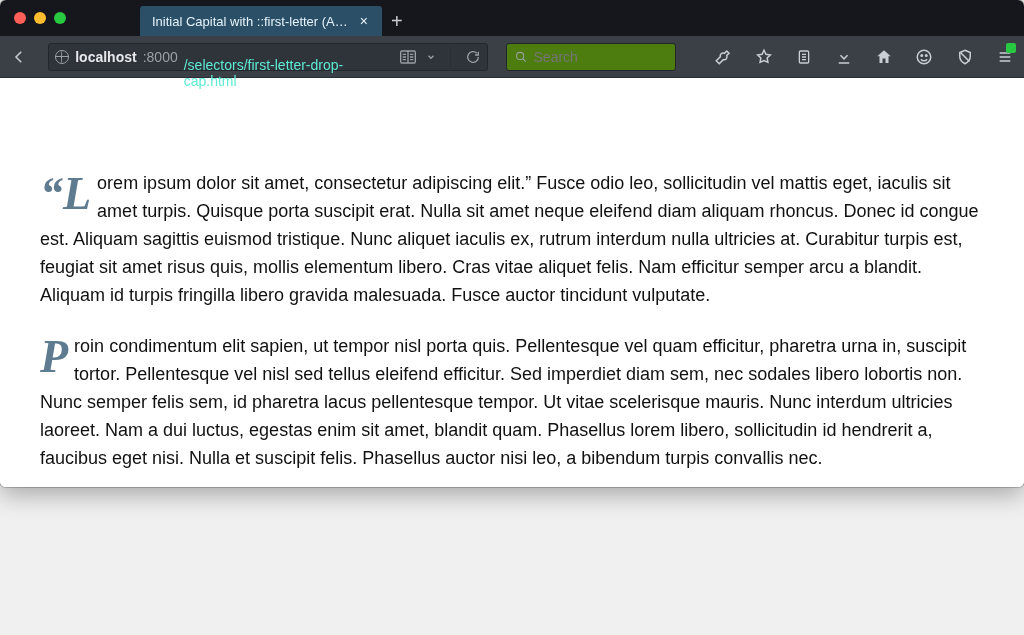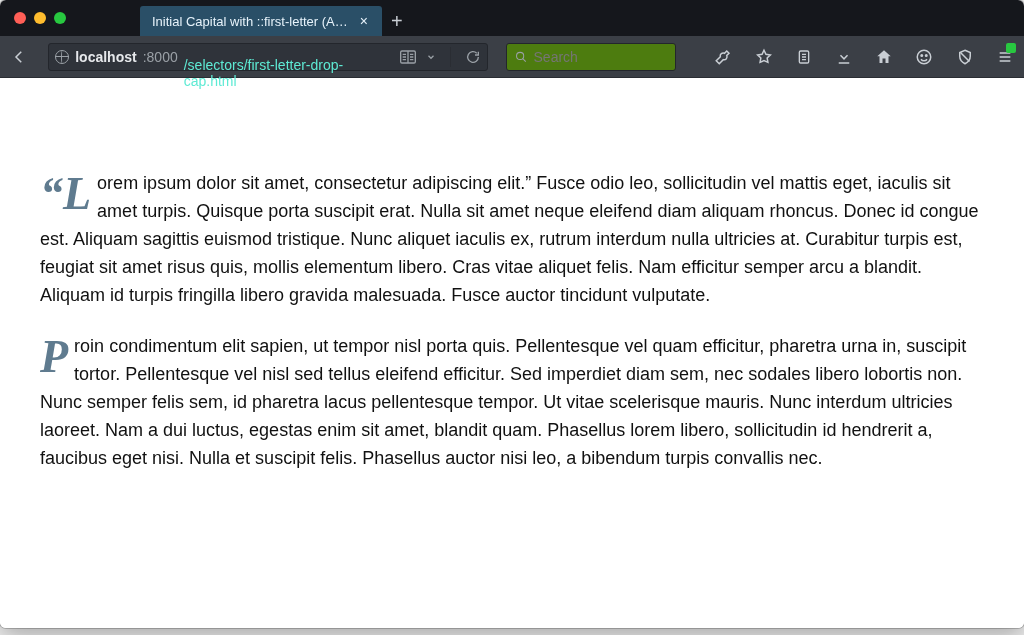--- a/index.html
+++ b/index.html
@@ -1,21 +1,21 @@
 <!DOCTYPE html>
 <html><head>
 <meta charset="utf-8">
 <style>
   * { box-sizing: border-box; margin: 0; padding: 0; }
   html, body { width: 1024px; height: 635px; font-family: "Helvetica Neue", Helvetica, Arial, sans-serif; }
   body { background: #f0f0f0; }
 
   .window {
     width: 1024px;
-    height: 628px;
+    height: 487px;
     background: #fff;
     border-radius: 6px;
     overflow: hidden;
     box-shadow: 0 0 0 1px rgba(0,0,0,.2), 0 8px 24px rgba(0,0,0,.3);
   }
 
   
   .titlebar {
     height: 36px;
     background: #15171c;

